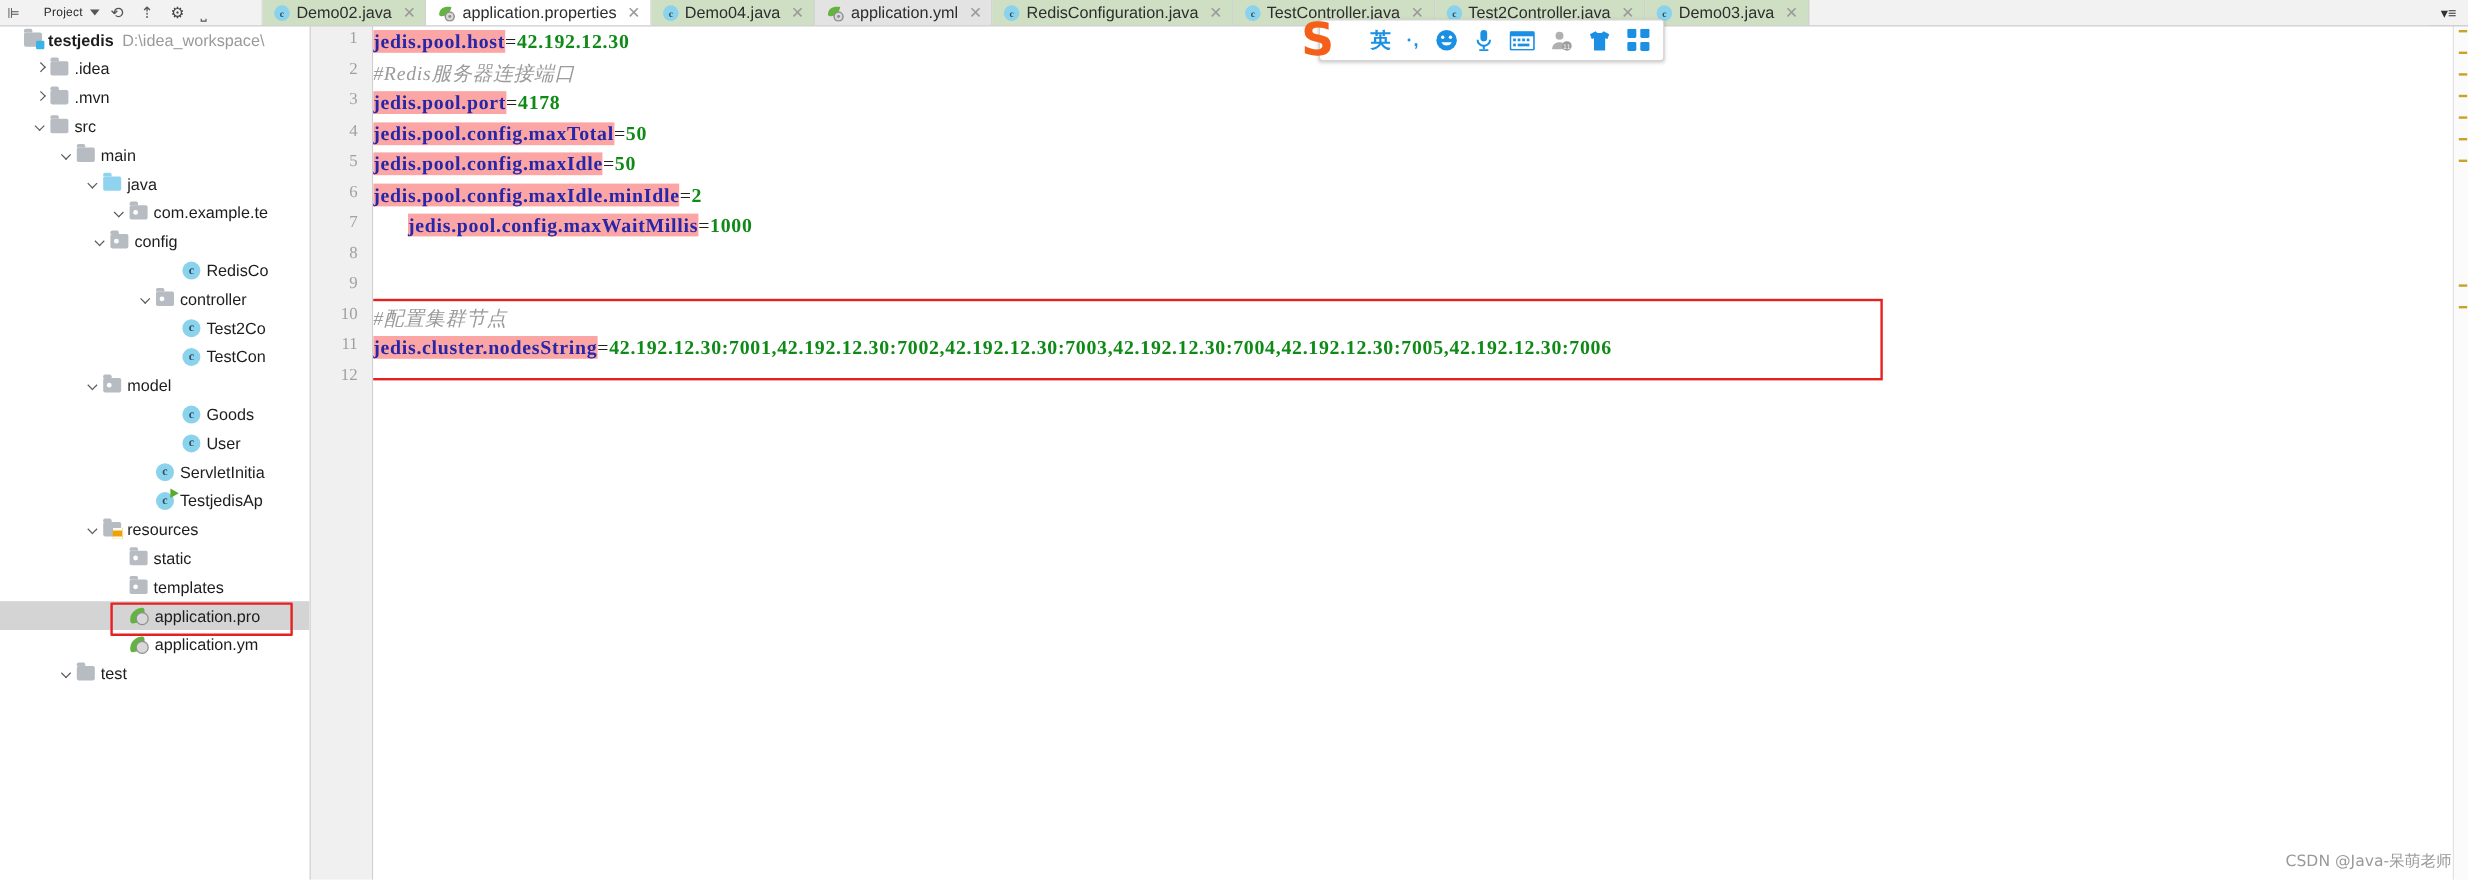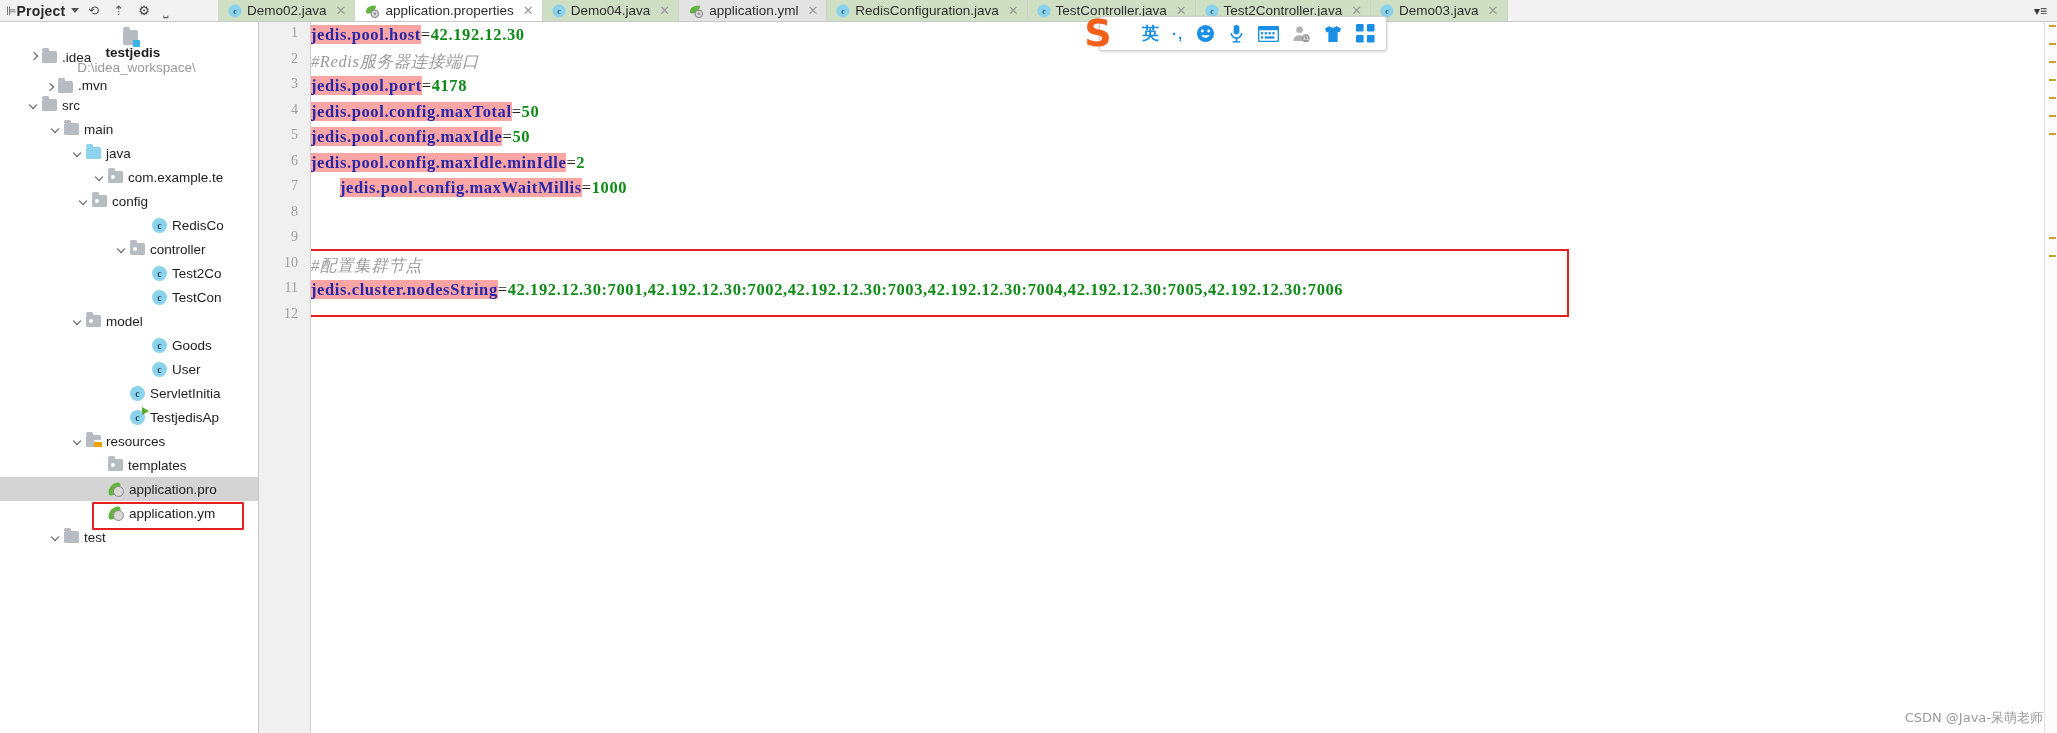--- a/index.html
+++ b/index.html
@@ -16,21 +16,21 @@
     background:#f2f2f2;
     border-bottom:1px solid #c8c8c8;
     display:flex;align-items:stretch;
     z-index:5;
   }
   .tool-left{
     width:218px;height:21px;background:#f2f2f2;display:flex;align-items:center;
     flex:0 0 218px;position:relative;border-right:1px solid #d6d6d6;
   }
   .proj-label{
-    font-size:14px;color:#2b2b2b;font-weight:700;letter-spacing:.2px;
+    font-size:10px;color:#2b2b2b;font-weight:400;margin-left:20px;letter-spacing:.2px;
   }
   .tri-down{
     width:0;height:0;border-left:4px solid transparent;border-right:4px solid transparent;
     border-top:5px solid #555;margin-left:6px;
   }
   .mini-ico{width:16px;height:16px;margin-left:9px;position:relative;}
   .tab{
     display:flex;align-items:center;gap:5px;
     padding:0 8px 0 9px;
     font-size:13.5px;color:#2d2d2d;
@@ -274,32 +274,32 @@
         <span>Demo03.java</span>
         <span class="x">✕</span>
       </div>
       <div class="tab tab-spring"></div>
     </div>
   <div class="tabs-menu">▾≡</div>
 </div>
 
 <div class="tree">
   <div id="tree-host">
-      <div class="row" style="padding-left: 8px; flex-direction: column;">
+      <div class="row" style="padding-left: 8px;">
         <span class="arrow"></span>
         <span class="fold mod"></span>
         <span class="lbl b">testjedis</span>
         <span class="path">D:\idea_workspace\</span>
       </div>
       <div class="row" style="padding-left: 30px;">
         <span class="arrow r"></span>
         <span class="fold"></span>
         <span class="lbl">.idea</span>
       </div>
-      <div class="row" style="padding-left: 46px; align-items: flex-end;">
+      <div class="row" style="padding-left: 30px;">
         <span class="arrow r"></span>
         <span class="fold"></span>
         <span class="lbl">.mvn</span>
       </div>
       <div class="row" style="padding-left: 30px;">
         <span class="arrow d"></span>
         <span class="fold"></span>
         <span class="lbl">src</span>
       </div>
       <div class="row" style="padding-left: 52px;">
@@ -364,20 +364,25 @@
       </div>
       <div class="row" style="padding-left: 118px;">
         <span class="arrow"></span>
         <span class="cico run">c</span>
         <span class="lbl">TestjedisAp</span>
       </div>
       <div class="row" style="padding-left: 74px;">
         <span class="arrow d"></span>
         <span class="fold res"></span>
         <span class="lbl">resources</span>
+      </div>
+      <div class="row" style="padding-left: 96px;">
+        <span class="arrow"></span>
+        <span class="fold pkg"></span>
+        <span class="lbl">static</span>
       </div>
       <div class="row" style="padding-left: 96px;">
         <span class="arrow"></span>
         <span class="fold pkg"></span>
         <span class="lbl">templates</span>
       </div>
       <div class="row sel" style="padding-left: 96px;">
         <span class="arrow"></span>
         <span class="leaficon">
           <span class="lf"></span>

